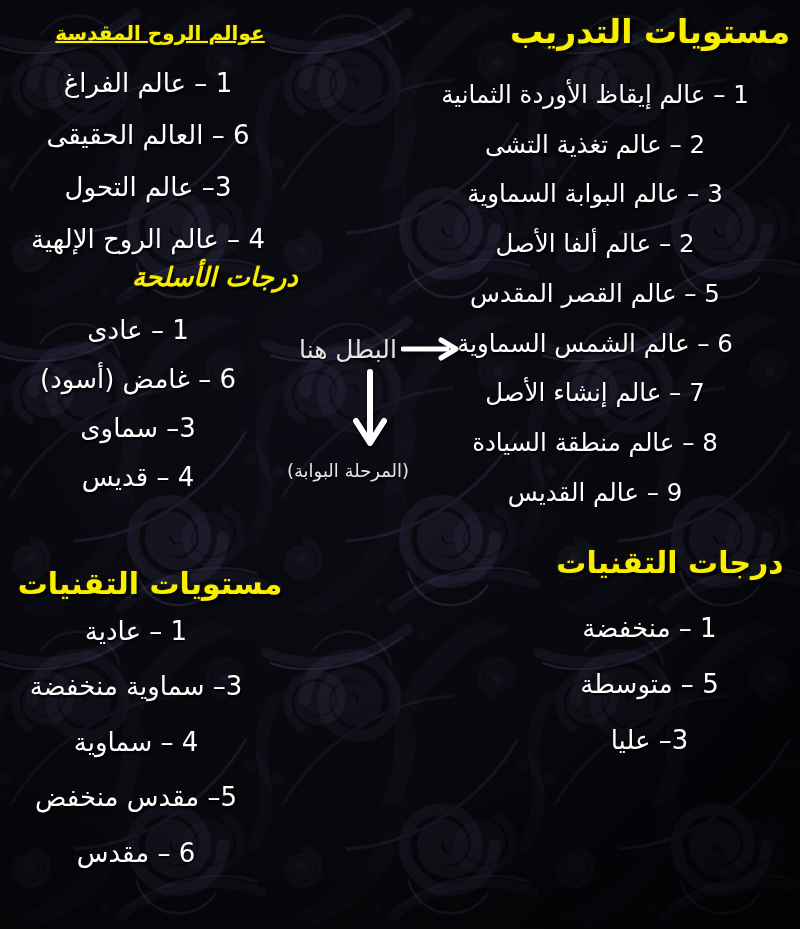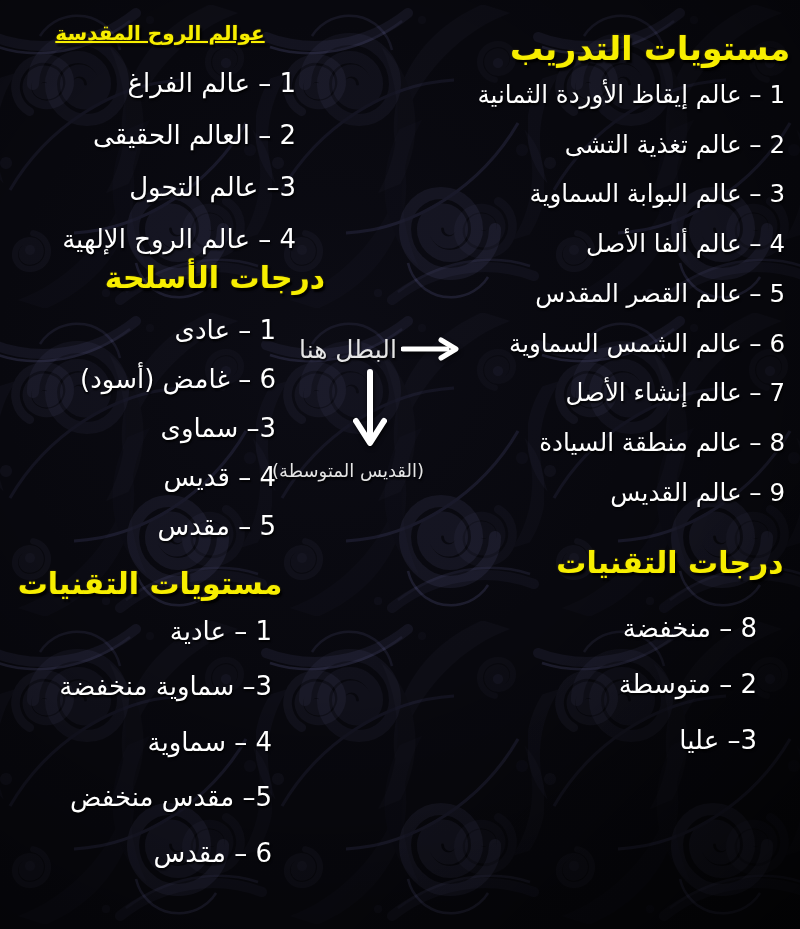--- a/index.html
+++ b/index.html
@@ -15,28 +15,28 @@
       radial-gradient(ellipse 90% 80% at 40% 38%, rgba(44,44,72,0.10) 0%, rgba(0,0,0,0) 45%, rgba(0,0,0,0.52) 100%),
       linear-gradient(135deg, rgba(0,0,0,0) 70%, rgba(0,0,0,0.45) 100%);
   }
   .sec-title{
     position:absolute;color:#f7ee00;font-weight:700;white-space:nowrap;
     display:flex;align-items:center;justify-content:center;
     text-shadow:2px 3px 2px rgba(0,0,0,0.95), 0 0 2px rgba(96,84,0,0.9);
     letter-spacing:-1px;
   }
   #t-holy        {left:10px;  top:10px;  width:300px; height:46px; font-size:20px;text-decoration:underline;}
-  #t-weapons     {left:115px; top:256px; width:200px; height:42px; font-size:30px;}
+  #t-weapons     {left:115px; top:256px; width:200px; height:42px; font-size:26px;font-style:italic;}
   #t-tech-levels {left:22px;  top:562px; width:256px; height:42px; font-size:30px;}
-  #t-training    {right:34px; top:25px;   width:232px; height:46px; font-size:33px;}
+  #t-training    {right:34px; top:8px;   width:232px; height:46px; font-size:33px;}
   #t-tech-grades {right:30px; top:541px; width:200px; height:42px; font-size:30px;}
 
   .list{position:absolute;}
   .item{
-    color:#fff;white-space:nowrap;text-align:right;
+    color:#fff;white-space:nowrap;text-align:center;
     text-shadow:1px 2px 2px rgba(0,0,0,0.9);
   }
   #l-holy        {left:0;  top:57px;  width:296px;}
   #l-holy .item        {line-height:52px;  font-size:26px;}
   #l-weapons     {left:0;  top:306px; width:276px;}
   #l-weapons .item     {line-height:49px;  font-size:26px;}
   #l-tech-levels {left:0;  top:604px; width:272px;}
   #l-tech-levels .item {line-height:55.4px;font-size:26px;}
   #l-training    {right:15px; top:70px; width:380px;}
   #l-training .item    {line-height:49.7px;font-size:24.5px;}
@@ -83,50 +83,49 @@
     <rect width="800" height="929" fill="url(#damask)"></rect>
     <rect width="800" height="929" fill="url(#damask)" transform="rotate(180 400 464.5)" opacity="0.6"></rect>
   </svg>
   <div class="vignette"></div>
 
   <div class="sec-title" id="t-training">مستويات التدريب</div>
   <div class="list" id="l-training">
     <div class="item">1 – عالم إيقاظ الأوردة الثمانية</div>
     <div class="item">2 – عالم تغذية التشى</div>
     <div class="item">3 – عالم البوابة السماوية</div>
-    <div class="item">4 – عالم ألفا الأصل</div>
+    <div class="item">2 – عالم ألفا الأصل</div>
     <div class="item">5 – عالم القصر المقدس</div>
     <div class="item">6 – عالم الشمس السماوية</div>
     <div class="item">7 – عالم إنشاء الأصل</div>
     <div class="item">8 – عالم منطقة السيادة</div>
     <div class="item">9 – عالم القديس</div>
   </div>
 
   <div class="sec-title" id="t-tech-grades">درجات التقنيات</div>
   <div class="list" id="l-tech-grades">
-    <div class="item">8 – منخفضة</div>
-    <div class="item">2 – متوسطة</div>
+    <div class="item">1 – منخفضة</div>
+    <div class="item">5 – متوسطة</div>
     <div class="item">3– عليا</div>
   </div>
 
   <div class="sec-title" id="t-holy">عوالم الروح المقدسة</div>
   <div class="list" id="l-holy">
     <div class="item">1 – عالم الفراغ</div>
-    <div class="item">2 – العالم الحقيقى</div>
+    <div class="item">6 – العالم الحقيقى</div>
     <div class="item">3– عالم التحول</div>
     <div class="item">4 – عالم الروح الإلهية</div>
   </div>
 
   <div class="sec-title" id="t-weapons">درجات الأسلحة</div>
   <div class="list" id="l-weapons">
     <div class="item">1 – عادى</div>
     <div class="item">6 – غامض (أسود)</div>
     <div class="item">3– سماوى</div>
     <div class="item">4 – قديس</div>
-    <div class="item">5 – مقدس</div>
   </div>
 
   <div class="sec-title" id="t-tech-levels">مستويات التقنيات</div>
   <div class="list" id="l-tech-levels">
     <div class="item">1 – عادية</div>
     <div class="item">3– سماوية منخفضة</div>
     <div class="item">4 – سماوية</div>
     <div class="item">5– مقدس منخفض</div>
     <div class="item">6 – مقدس</div>
   </div>
@@ -136,15 +135,15 @@
   <svg class="arrow" id="arrow-right" width="58" height="24" viewBox="0 0 58 24" aria-hidden="true">
     <path d="M2,12 H46" stroke="#fff" stroke-width="5" stroke-linecap="round" fill="none"></path>
     <path d="M40,3 L55,12 L40,21" stroke="#fff" stroke-width="5" stroke-linecap="round" stroke-linejoin="round" fill="none"></path>
   </svg>
 
   <svg class="arrow" id="arrow-down" width="38" height="78" viewBox="0 0 38 78" aria-hidden="true">
     <path d="M19,3 V68" stroke="#fff" stroke-width="6" stroke-linecap="round" fill="none"></path>
     <path d="M5,52 L19,74 L33,52" stroke="#fff" stroke-width="6" stroke-linecap="round" stroke-linejoin="round" fill="none"></path>
   </svg>
 
-  <div class="annot" id="stage">(القديس المتوسطة)</div>
+  <div class="annot" id="stage">(المرحلة البوابة)</div>
 
 </div>
 
 </body></html>

